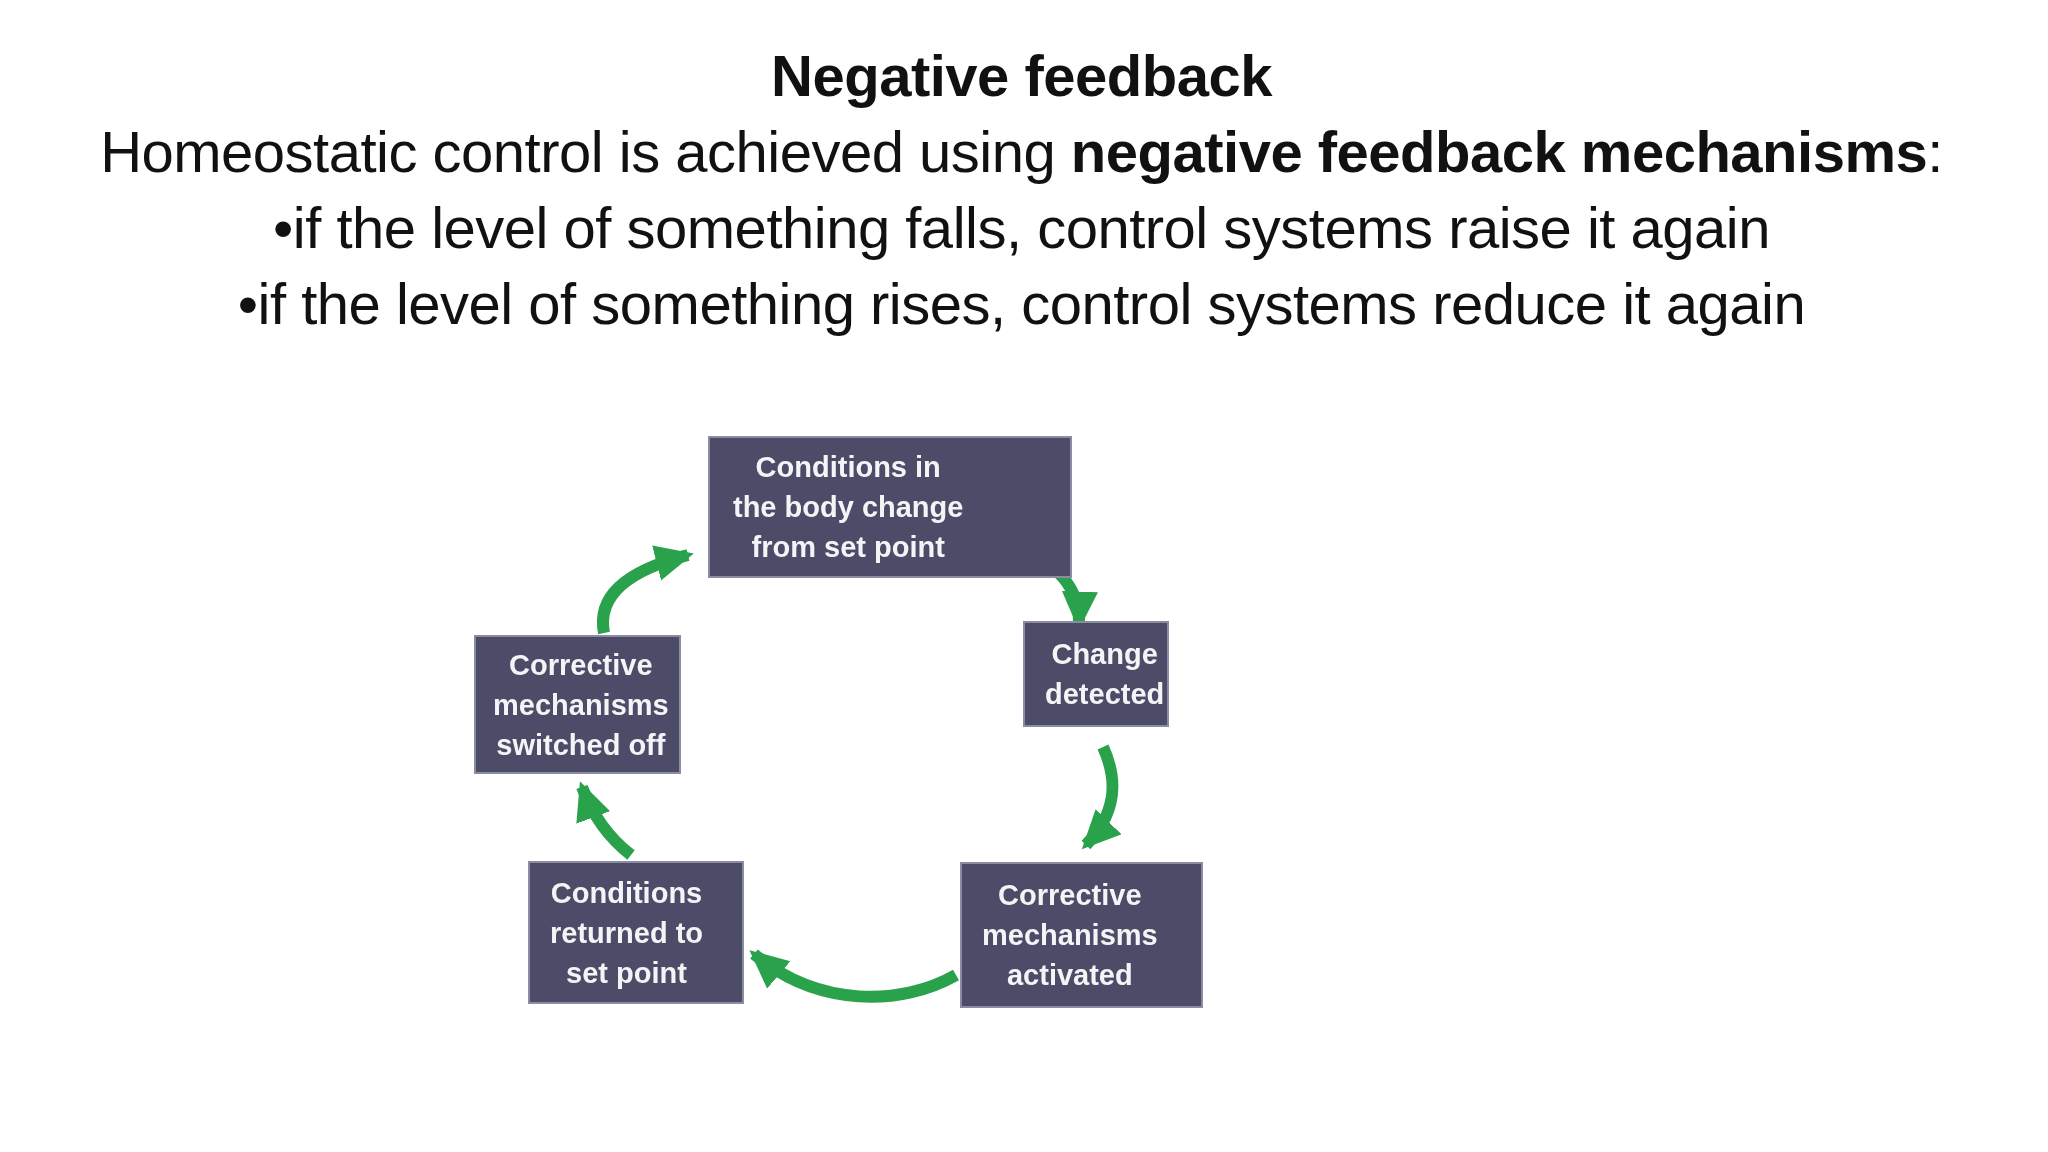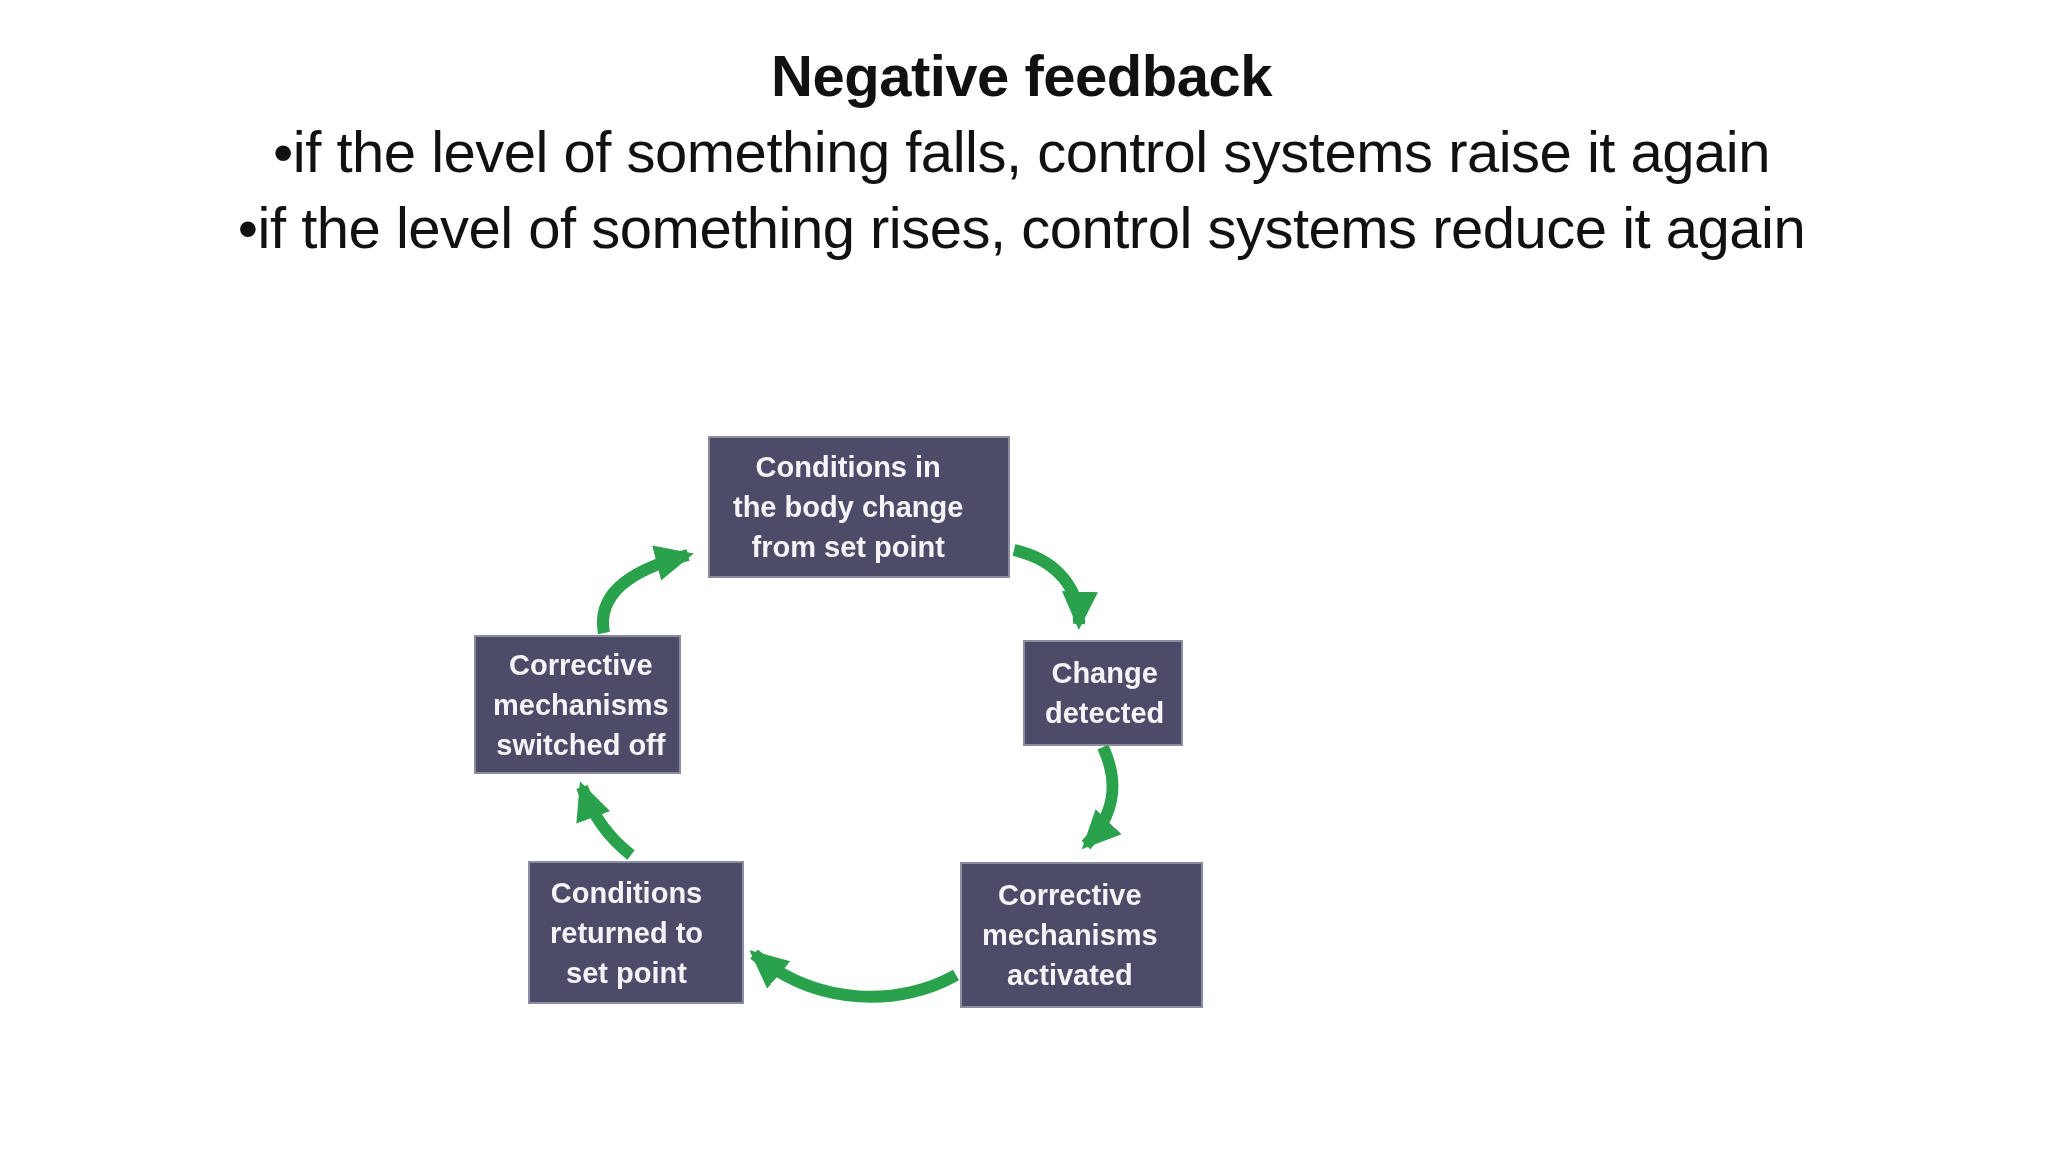--- a/index.html
+++ b/index.html
@@ -26,36 +26,37 @@
     box-sizing:border-box;
     background:var(--box-fill,#4d4c68);
     border:2px solid var(--box-border,#8b8ba1);
     color:var(--box-text,#f4f4f7);
     font-weight:bold;
     font-size:29px;line-height:40px;
     display:flex;align-items:center;
     padding-left:20px;padding-right:4px;
     white-space:pre-line;
   }
-  .n1{left:708px;top:436px;width:302px;height:142px;padding-left:23px;}
-  .n2{left:1023px;top:640px;width:160px;height:106px;}
+  .n1{left:708px;top:436px;width:364px;height:142px;padding-left:23px;}
+  .n2{left:1023px;top:621px;width:146px;height:106px;}
   .n3{left:960px;top:862px;width:243px;height:146px;}
   .n4{left:528px;top:861px;width:216px;height:143px;}
   .n5{left:474px;top:635px;width:207px;height:139px;padding-left:17px;}
   #arrows{position:absolute;left:0;top:0;width:2048px;height:1152px;pointer-events:none;}
   .arrow{fill:none;stroke:var(--arrow,#2aa14b);stroke-width:12;}
   .arrow-head{fill:var(--arrow,#2aa14b);}
 </style>
 </head>
 <body>
 
 <div class="slide">
 
   <div class="header">
     <div class="line bold">Negative feedback</div>
+    <div class="line"><span>Homeostatic control is achieved using </span><span class="bold">negative feedback mechanisms</span><span>:</span></div>
     <div class="line">•if the level of something falls, control systems raise it again</div>
     <div class="line">•if the level of something rises, control systems reduce it again</div>
   </div>
 
   <div class="diagram">
 
     <svg id="arrows" viewBox="0 0 2048 1152">
       <defs>
         <marker id="ah" markerWidth="4" markerHeight="3.2" refX="2.7" refY="1.5" orient="auto" markerUnits="strokeWidth">
           <path d="M0,0 L3.2,1.5 L0,3 Z" class="arrow-head"></path>

